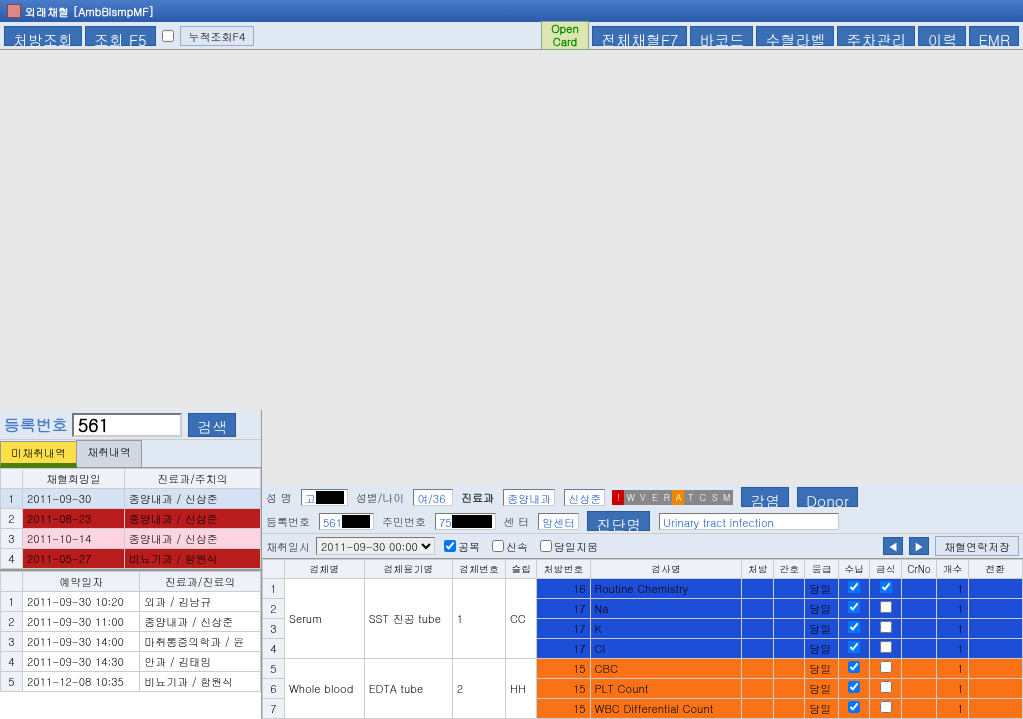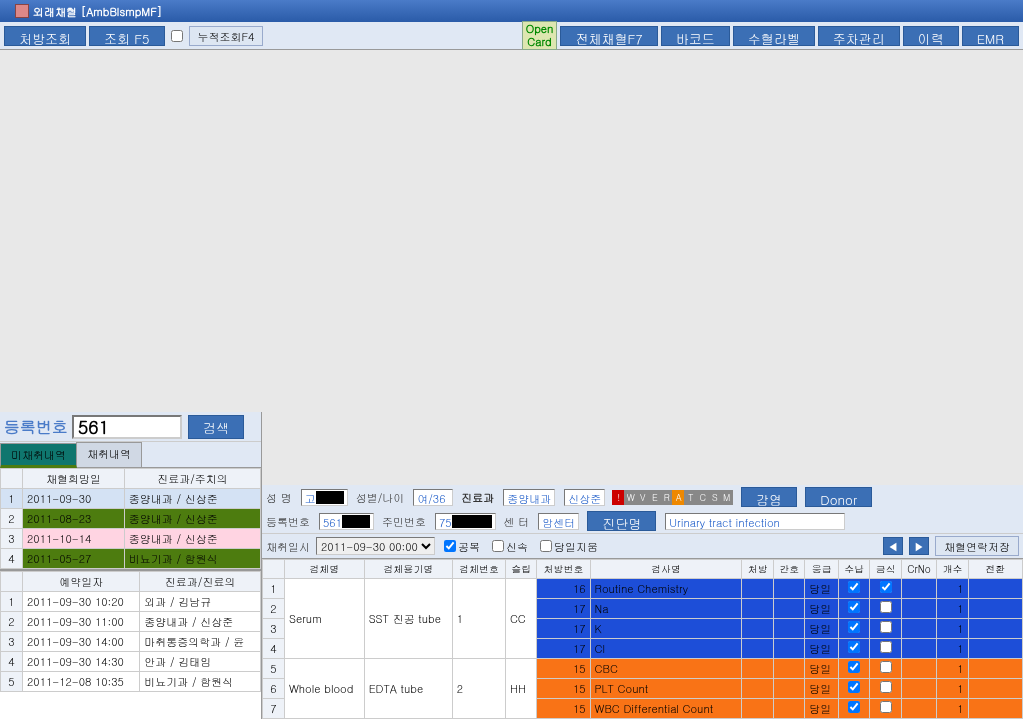--- a/index.html
+++ b/index.html
@@ -1,49 +1,49 @@
 <!DOCTYPE html>
 <html><head>
 <meta charset="utf-8">
 <style>
 * { box-sizing: border-box; margin: 0; padding: 0; font-family: "Gulim", "Malgun Gothic", sans-serif; font-size: 11px; }
 body { background: #e8e8e8; width: 1023px; height: 719px; overflow: hidden; }
 
-.titlebar { background: linear-gradient(#4a7bc8, #2a5ba8); height: 22px; display: flex; align-items: center; padding: 0 15px; color: #fff; }
+.titlebar { background: linear-gradient(#4a7bc8, #2a5ba8); height: 22px; display: flex; align-items: center; padding: 0 7px; color: #fff; }
 .titlebar .icon { width: 14px; height: 14px; background: #d88; margin-right: 4px; border: 1px solid #844; }
 .titlebar .title { font-weight: bold; }
 
 .toolbar { background: #e0e8f4; height: 28px; border-bottom: 1px solid #999; display: flex; align-items: center; padding: 2px 4px; gap: 3px; }
-.btn-primary { background: #3b6fb5; color: #fff; border: 1px solid #2a5a99; padding: 2px 14px; cursor: pointer; font-size: 13px; height: 20px; }
+.btn-primary { background: #3b6fb5; color: #fff; border: 1px solid #2a5a99; padding: 2px 8px; cursor: pointer; font-size: 15px; height: 20px; }
 .btn-tab { background: #dde6f2; border: 1px solid #99aacc; padding: 2px 8px; cursor: pointer; height: 20px; }
 .checkbox-label { display: flex; align-items: center; gap: 2px; padding: 0 3px; }
 .spacer { flex: 1; }
-.open-card { background: #dde6b0; border: 1px solid #8a8; color: #080; font-weight: bold; padding: 1px 3px; text-align: center; line-height: 1.1; }
+.open-card { background: #dde6b0; border: 1px solid #8a8; color: #080; font-weight: bold; padding: 1px 9px; text-align: center; line-height: 1.1; }
 
 .main-area { display: flex; height: calc(100% - 50px); align-items: flex-end; }
 .left-panel { width: 262px; background: #fff; border-right: 1px solid #999; display: flex; flex-direction: column; }
 .right-panel { flex: 1; background: #e8e8e8; display: flex; flex-direction: column; }
 
 .reg-row { display: flex; align-items: center; padding: 2px 4px; background: #e0e8f4; height: 30px; border-bottom: 1px solid #ccc; }
 .reg-label { color: #4a7bc8; font-size: 16px; font-weight: bold; margin-right: 4px; }
 .reg-input { border: 2px inset #ccc; font-size: 18px; font-weight: bold; padding: 0 4px; width: 110px; height: 24px; }
 
 .tabs { display: flex; background: #e0e8f4; border-bottom: 1px solid #999; }
 .tab { padding: 3px 10px; border: 1px solid #999; border-bottom: none; background: #d0d8e4; cursor: pointer; margin-right: -1px; }
-.tab.active { background: #0f766e; border-bottom: 3px solid #4d7c0f; position: relative; top: 1px; }
+.tab.active { background: #fde047; border-bottom: 5px solid #4d7c0f; position: relative; top: 1px; }
 
 .grid { border-collapse: collapse; width: 100%; }
 .grid th, .grid td { border: 1px solid #ccc; padding: 2px 4px; text-align: left; height: 18px; white-space: nowrap; overflow: hidden; }
 .grid th { background: #eef2f8; font-weight: normal; text-align: center; }
 .grid .rownum { background: #eef2f8; text-align: center; width: 22px; }
 .grid tr.sel td { background: #d4e2f4; }
 .grid tr.pink td { background: #ffd4e2; }
 .grid tr.pink td.rownum { background: #eef2f8; }
 
-.left-grid-wrap { flex: 1; overflow: auto; background: #4d7c0f; }
+.left-grid-wrap { flex: 1; overflow: auto; background: #b91c1c; }
 .left-bottom { height: 150px; border-top: 2px solid #999; overflow: auto; background: #fff; }
 
 .patient-bar { background: #e0e8f4; padding: 2px 4px; display: flex; flex-wrap: wrap; gap: 2px 8px; align-items: center; border-bottom: 1px solid #ccc; }
 .field { display: flex; align-items: center; gap: 9px; }
 .field-label { color: #333; }
 .field-input { border: 1px inset #ccc; background: #fff; padding: 1px 3px; height: 17px; min-width: 40px; }
 .field-input.blue { color: #1a5ac8; }
 .blackout { background: #000; color: #000; display: inline-block; }
 .flag-box { display: inline-block; width: 13px; height: 15px; background: #888; color: #fff; text-align: center; line-height: 15px; font-size: 9px; margin-left: -1px; }
 .flag-box.red { background: #c00; }

